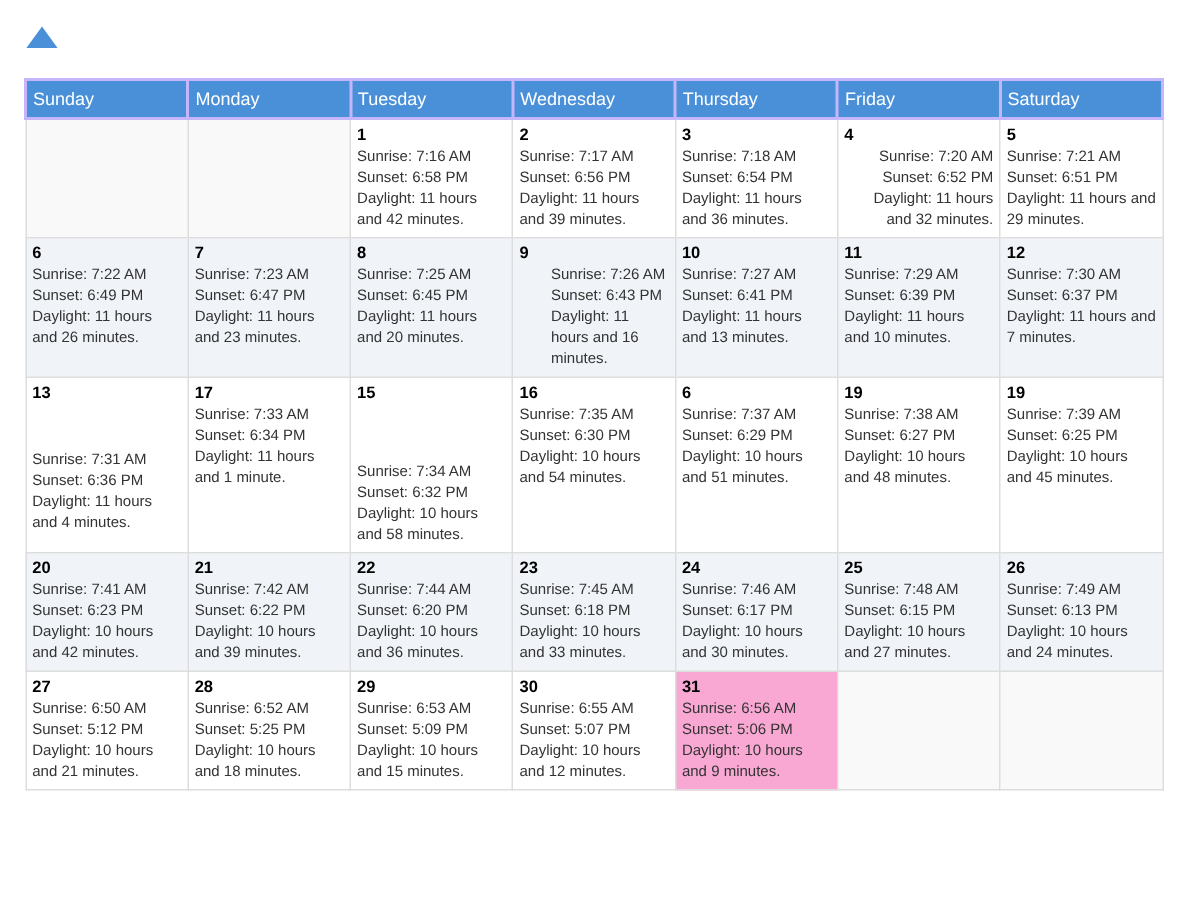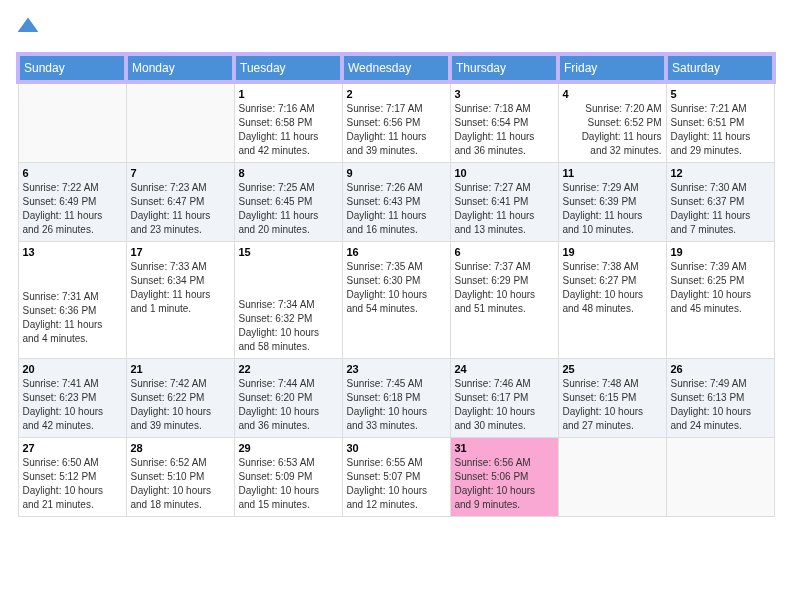--- a/index.html
+++ b/index.html
@@ -52,21 +52,21 @@
       border-collapse: collapse;
       font-size: 10.5px;
     }
     .calendar th {
       background: #4a90d9;
       color: #fff;
       padding: 5px 4px;
       text-align: left;
       font-size: 12px;
       font-weight: normal;
-      border: 4px solid #c4b5fd;
+      border: 2px solid #c4b5fd;
     }
     .calendar td {
       vertical-align: top;
       padding: 4px 4px;
       border: 1px solid #ddd;
       min-height: 80px;
       width: 108px;
     }
     .calendar tr:nth-child(even) td {
       background: #f5f5f5;
@@ -169,21 +169,21 @@
 Daylight: 11 hours and 23 minutes.</div>
         </td>
         <td style="background: rgb(240, 244, 248);">
           <span class="day-num">8</span>
           <div class="day-info" style="white-space: pre-line;">Sunrise: 7:25 AM
 Sunset: 6:45 PM
 Daylight: 11 hours and 20 minutes.</div>
         </td>
         <td style="background: rgb(240, 244, 248);">
           <span class="day-num">9</span>
-          <div class="day-info" style="white-space: pre-line;">Sunrise: 7:26 AM
+          <div class="day-info" style="white-space: pre-line; margin-left: 21px;">Sunrise: 7:26 AM
 Sunset: 6:43 PM
 Daylight: 11 hours and 16 minutes.</div>
         </td>
         <td style="background: rgb(240, 244, 248);">
           <span class="day-num">10</span>
           <div class="day-info" style="white-space: pre-line;">Sunrise: 7:27 AM
 Sunset: 6:41 PM
 Daylight: 11 hours and 13 minutes.</div>
         </td>
         <td style="background: rgb(240, 244, 248);">
@@ -290,21 +290,21 @@
       <tr>
         <td style="background: rgb(255, 255, 255);">
           <span class="day-num">27</span>
           <div class="day-info" style="white-space: pre-line;">Sunrise: 6:50 AM
 Sunset: 5:12 PM
 Daylight: 10 hours and 21 minutes.</div>
         </td>
         <td style="background: rgb(255, 255, 255);">
           <span class="day-num">28</span>
           <div class="day-info" style="white-space: pre-line;">Sunrise: 6:52 AM
-Sunset: 5:10 PM
+Sunset: 5:25 PM
 Daylight: 10 hours and 18 minutes.</div>
         </td>
         <td style="background: rgb(255, 255, 255);">
           <span class="day-num">29</span>
           <div class="day-info" style="white-space: pre-line;">Sunrise: 6:53 AM
 Sunset: 5:09 PM
 Daylight: 10 hours and 15 minutes.</div>
         </td>
         <td style="background: rgb(255, 255, 255);">
           <span class="day-num">30</span>

